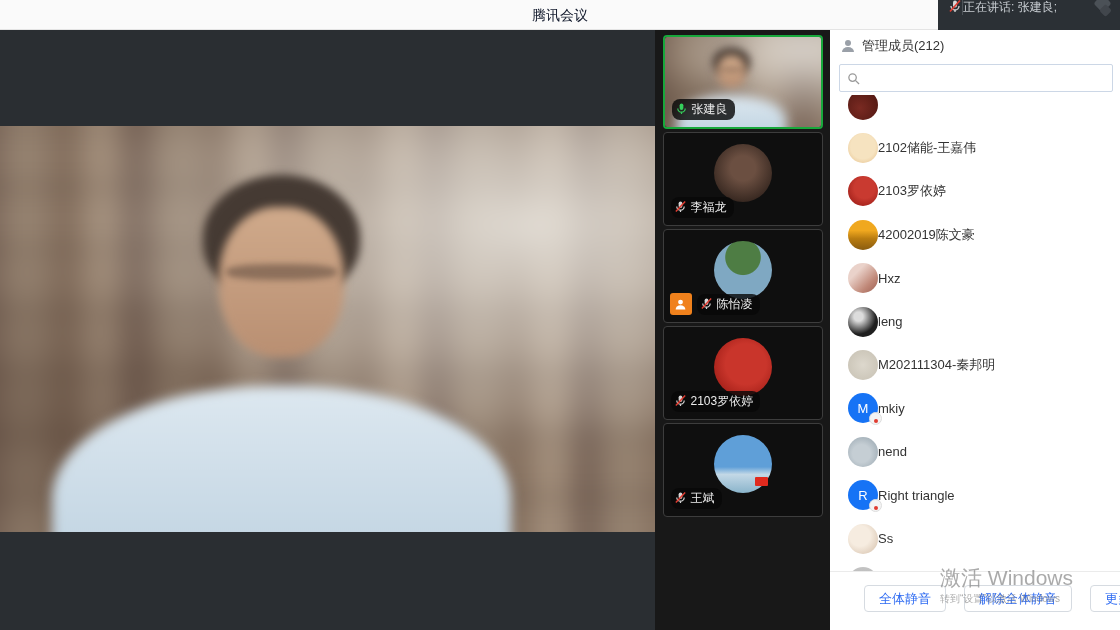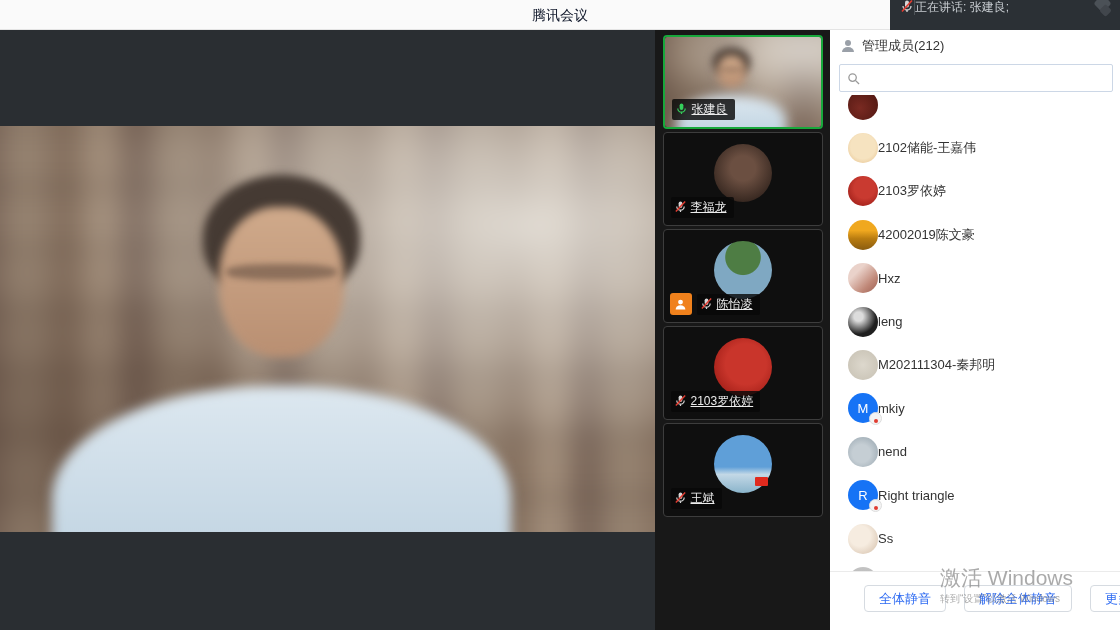--- a/index.html
+++ b/index.html
@@ -2,21 +2,21 @@
 <html><head>
 <meta charset="utf-8">
 <style>
   html,body{margin:0;padding:0;background:#888;}
   .window{position:relative;width:1120px;height:630px;overflow:hidden;background:#fff;
           font-family:"Liberation Sans","DejaVu Sans",sans-serif;-webkit-font-smoothing:antialiased;}
 
   
   .titlebar{position:absolute;left:0;top:0;width:1120px;height:30px;background:#fafafa;border-bottom:1px solid #e4e4e4;box-sizing:border-box;}
   .tb-title{position:absolute;left:0;right:0;top:0;height:30px;line-height:30px;text-align:center;font-size:14px;color:#0f172a;}
-  .tb-right{position:absolute;right:0;top:0;height:30px;width:230px;background:#2b3035;display:flex;align-items:center;padding:0 6px 15px 10px;box-sizing:border-box;}
+  .tb-right{position:absolute;right:0;top:0;height:30px;width:182px;background:#2b3035;display:flex;align-items:center;padding:0 6px 15px 10px;box-sizing:border-box;}
   .tb-div{width:1px;height:15px;background:#4d5358;}
   .tb-speaking{flex:1;font-size:12px;color:#c9ced3;white-space:nowrap;overflow:hidden;}
 
   
   .mic{display:inline-block;vertical-align:middle;}
   .mic-on{color:#35d05c;}
   .mic-muted{color:#d6d6d6;}
   .mic-on .slash{display:none;}
 
   
@@ -34,21 +34,21 @@
   .p-face{position:absolute;left:33.5%;top:20%;width:19%;height:37%;background:linear-gradient(#d0aa8b,#b98f72);border-radius:46%;filter:blur(4px);}
   .p-glasses{position:absolute;left:34.5%;top:34%;width:17%;height:4%;background:rgba(92,72,60,.55);border-radius:40%;filter:blur(3px);}
   .p-shirt{position:absolute;left:8%;top:64%;width:70%;height:58%;background:linear-gradient(180deg,#dde8f0,#b7cddd);border-radius:48% 48% 0 0;filter:blur(6px);}
 
   
   .thumbs{position:absolute;left:655px;top:30px;width:175px;height:600px;background:#181818;box-sizing:border-box;padding-top:5px;}
   .thumb{position:relative;width:160px;height:94px;margin:0 auto 3px auto;background:#0f0f0f;border:1px solid #3d3d3d;border-radius:4px;box-sizing:border-box;overflow:hidden;}
   .thumb.active{border:2px solid #17a83b;}
   .t-avatar{position:absolute;left:50%;top:44%;transform:translate(-50%,-50%);width:58px;height:58px;border-radius:50%;}
   .t-flag{position:absolute;right:54px;bottom:30px;width:13px;height:9px;background:#e02a1e;border-radius:1px;}
-  .nametag{position:absolute;left:7px;bottom:7px;display:flex;align-items:center;gap:4px;background:rgba(8,8,8,.82);border-radius:2px;padding:2px 7px 2px 3px;color:#ececec;font-size:12px;white-space:nowrap;text-decoration:underline;}
+  .nametag{position:absolute;left:7px;bottom:7px;display:flex;align-items:center;gap:4px;background:rgba(8,8,8,.82);border-radius:8px;padding:2px 7px 2px 3px;color:#ececec;font-size:12px;white-space:nowrap;}
   .nametag.shifted{left:33px;}
   .hostbadge{position:absolute;left:6px;bottom:7px;width:22px;height:22px;background:#f0811c;border-radius:3px;display:flex;align-items:center;justify-content:center;}
 
   
   .members{position:absolute;left:830px;top:30px;width:290px;height:600px;background:#ffffff;}
   .m-header{height:32px;display:flex;align-items:center;gap:6px;padding:0 10px;font-size:13px;color:#333;}
   .m-search{position:absolute;left:9px;right:7px;top:34px;height:28px;border:1px solid #ccd7e6;border-radius:2px;display:flex;align-items:center;gap:5px;padding:0 7px;box-sizing:border-box;background:#fff;}
   .m-search input{border:none;outline:none;flex:1;font-size:12px;color:#333;font-family:inherit;background:transparent;}
   .m-list{position:absolute;left:0;top:65px;width:100%;height:476px;overflow:hidden;}
   .m-row{height:43.4px;display:flex;align-items:center;padding-left:18px;box-sizing:border-box;}

